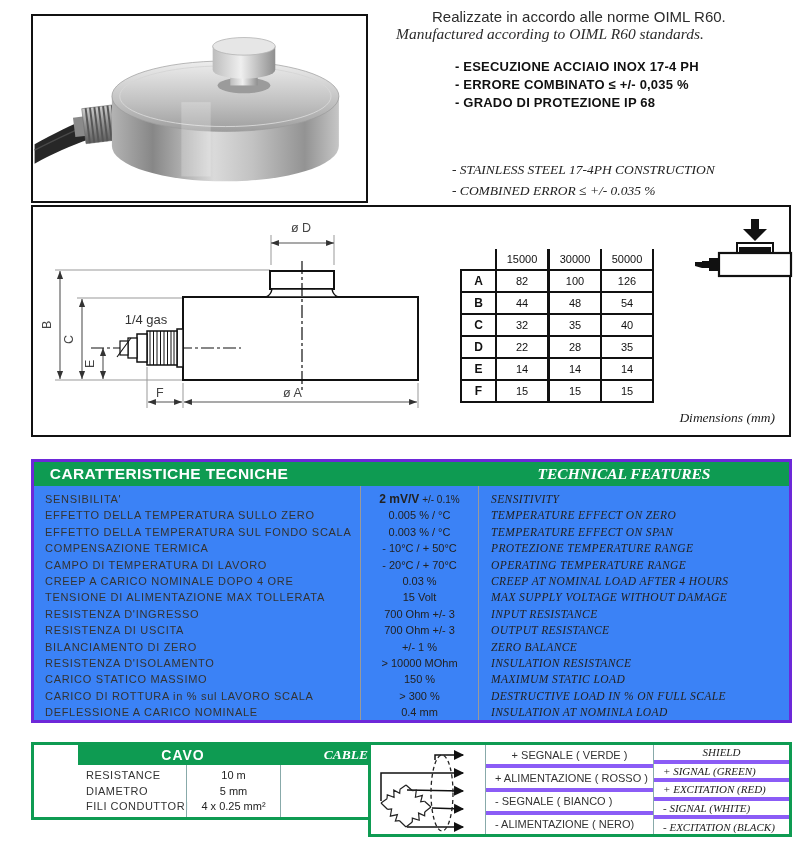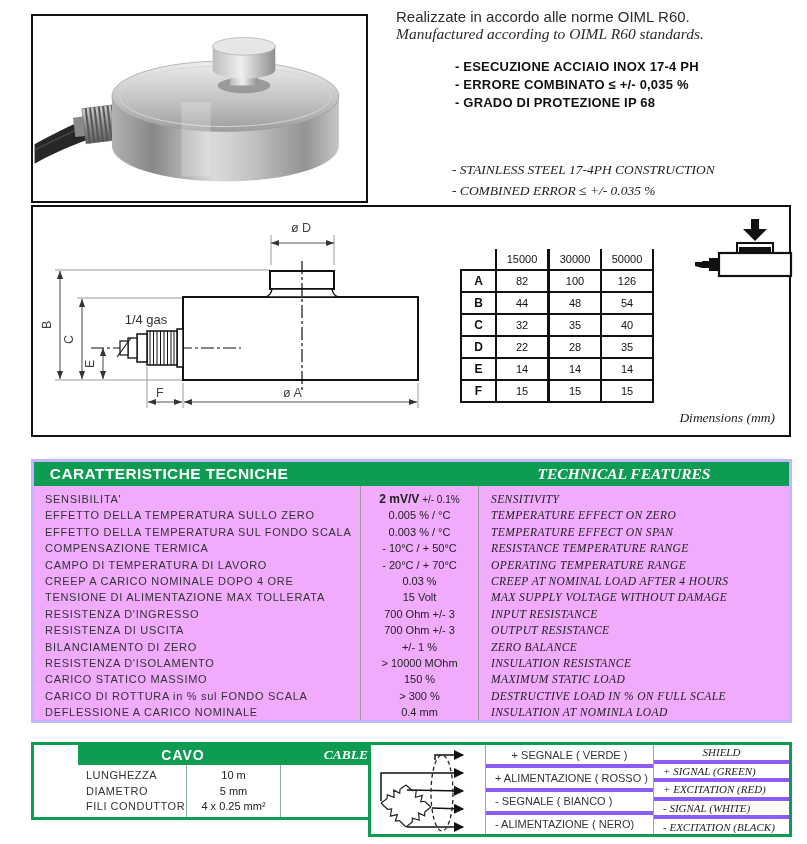--- a/index.html
+++ b/index.html
@@ -3,39 +3,39 @@
 <meta charset="utf-8">
 <style>
   html,body{margin:0;padding:0;background:#fff;}
   .page{position:relative;width:807px;height:844px;background:#fff;
         font-family:"Liberation Sans",sans-serif;color:#1a1a1a;overflow:hidden;}
   .serif{font-family:"Liberation Serif",serif;font-style:italic;}
 
   
   .photo-box{position:absolute;left:31px;top:14px;width:333px;height:185px;border:2px solid #111;background:#fff;}
   .intro{position:absolute;left:396px;top:8px;width:400px;line-height:17px;}
-  .intro-it{font-size:15px;color:#2b2b2b;}
+  .intro-it{font-size:15px;color:#2b2b2b;margin-left:36px;}
   .intro-en{font-size:15.5px;color:#2b2b2b;}
   .bullets-it{position:absolute;left:455px;top:58px;font-weight:bold;font-size:13px;line-height:18px;color:#111;letter-spacing:.2px;}
   .bullets-en{position:absolute;left:452px;top:128px;font-size:13.5px;line-height:20.5px;color:#222;margin-top:32px;}
 
   
   .drawing-box{position:absolute;left:31px;top:205px;width:756px;height:228px;border:2px solid #111;background:#fff;}
   .dim-drawing{position:absolute;left:0;top:0;}
   .dim-table{position:absolute;left:427px;top:42px;border-collapse:collapse;font-size:11px;color:#111;}
   .dim-table td{border:2px solid #111;width:50px;height:20px;text-align:center;padding:0;}
   .dim-table tr:first-child td{border-top:none;}
   .dim-table td.corner{border-left:none;border-top:none;width:33px;}
   .dim-table td.rl{font-weight:bold;font-size:12px;width:33px;}
   .dim-table td.bL{border-left:3px solid #111;}
   .mount-icon{position:absolute;left:648px;top:12px;}
   .dims-note{position:absolute;right:14px;top:203px;font-size:13.5px;color:#1d1d1d;}
 
   
-  .tech-box{position:absolute;left:31px;top:459px;width:755px;height:258px;border:3px solid #c4b5fd;background:#f0abfc;}
+  .tech-box{position:absolute;left:31px;top:459px;width:755px;height:258px;border:3px solid #6d28d9;background:#3b82f6;}
   .tech-header{position:relative;height:24px;background:#0e9b52;color:#fff;}
   .tech-title-it{position:absolute;left:0;width:270px;text-align:center;font-weight:bold;font-size:15.5px;line-height:24px;letter-spacing:.4px;}
   .tech-title-en{position:absolute;right:0;width:330px;text-align:center;font-weight:bold;font-size:15.5px;line-height:24px;}
   .tech-body{display:flex;height:234px;}
   .tech-col{padding-top:5px;}
   .tech-line{height:16.4px;line-height:16.4px;white-space:nowrap;}
   .tech-col-it{width:315px;padding-left:11px;font-size:11px;letter-spacing:.7px;color:#333;}
   .tech-col-val{width:117px;text-align:center;border-left:1px solid #9a9a9a;border-right:1px solid #9a9a9a;font-size:11px;color:#222;}
   .tech-col-en{flex:1;padding-left:12px;font-size:11.5px;color:#222;letter-spacing:.4px;}
   .v-bold{font-weight:bold;font-size:12px;}
@@ -276,21 +276,21 @@
         <div class="tech-line">EFFETTO DELLA TEMPERATURA SUL FONDO SCALA</div>
         <div class="tech-line">COMPENSAZIONE TERMICA</div>
         <div class="tech-line">CAMPO DI TEMPERATURA DI LAVORO</div>
         <div class="tech-line">CREEP A CARICO NOMINALE DOPO 4 ORE</div>
         <div class="tech-line">TENSIONE DI ALIMENTAZIONE MAX TOLLERATA</div>
         <div class="tech-line">RESISTENZA D'INGRESSO</div>
         <div class="tech-line">RESISTENZA DI USCITA</div>
         <div class="tech-line">BILANCIAMENTO DI ZERO</div>
         <div class="tech-line">RESISTENZA D'ISOLAMENTO</div>
         <div class="tech-line">CARICO STATICO MASSIMO</div>
-        <div class="tech-line">CARICO DI ROTTURA in % sul FONDO SCALA</div>
+        <div class="tech-line">CARICO DI ROTTURA in % sul LAVORO SCALA</div>
         <div class="tech-line">DEFLESSIONE A CARICO NOMINALE</div>
       </div>
       <div class="tech-col tech-col-val">
         <div class="tech-line"><span class="v-bold">2 mV/V</span><span class="v-small"> +/- 0.1%</span></div>
         <div class="tech-line">0.005 % / °C</div>
         <div class="tech-line">0.003 % / °C</div>
         <div class="tech-line">- 10°C / + 50°C</div>
         <div class="tech-line">- 20°C / + 70°C</div>
         <div class="tech-line">0.03 %</div>
         <div class="tech-line">15 Volt</div>
@@ -299,21 +299,21 @@
         <div class="tech-line">+/- 1 %</div>
         <div class="tech-line">&gt; 10000 MOhm</div>
         <div class="tech-line">150 %</div>
         <div class="tech-line">&gt; 300 %</div>
         <div class="tech-line">0.4 mm</div>
       </div>
       <div class="tech-col tech-col-en serif">
         <div class="tech-line">SENSITIVITY</div>
         <div class="tech-line">TEMPERATURE EFFECT ON ZERO</div>
         <div class="tech-line">TEMPERATURE EFFECT ON SPAN</div>
-        <div class="tech-line">RESISTANCE TEMPERATURE RANGE</div>
+        <div class="tech-line">PROTEZIONE TEMPERATURE RANGE</div>
         <div class="tech-line">OPERATING TEMPERATURE RANGE</div>
         <div class="tech-line">CREEP AT NOMINAL LOAD AFTER 4 HOURS</div>
         <div class="tech-line">MAX SUPPLY VOLTAGE WITHOUT DAMAGE</div>
         <div class="tech-line">INPUT RESISTANCE</div>
         <div class="tech-line">OUTPUT RESISTANCE</div>
         <div class="tech-line">ZERO BALANCE</div>
         <div class="tech-line">INSULATION RESISTANCE</div>
         <div class="tech-line">MAXIMUM STATIC LOAD</div>
         <div class="tech-line">DESTRUCTIVE LOAD IN % ON FULL SCALE</div>
         <div class="tech-line">INSULATION AT NOMINLA LOAD</div>
@@ -321,21 +321,21 @@
     </div>
   </div>
 
   <div class="cable-box">
     <div class="cable-header">
       <div class="cable-title-it">CAVO</div>
       <div class="cable-title-en serif">CABLE</div>
     </div>
     <div class="cable-body">
       <div class="cable-col-it">
-        <div class="cable-line">LUNGHEZZA</div>
+        <div class="cable-line">RESISTANCE</div>
         <div class="cable-line">DIAMETRO</div>
         <div class="cable-line">FILI CONDUTTORI</div>
       </div>
       <div class="cable-col-val">
         <div class="cable-line">10 m</div>
         <div class="cable-line">5 mm</div>
         <div class="cable-line">4 x 0.25 mm²</div>
       </div>
     </div>
   </div>

